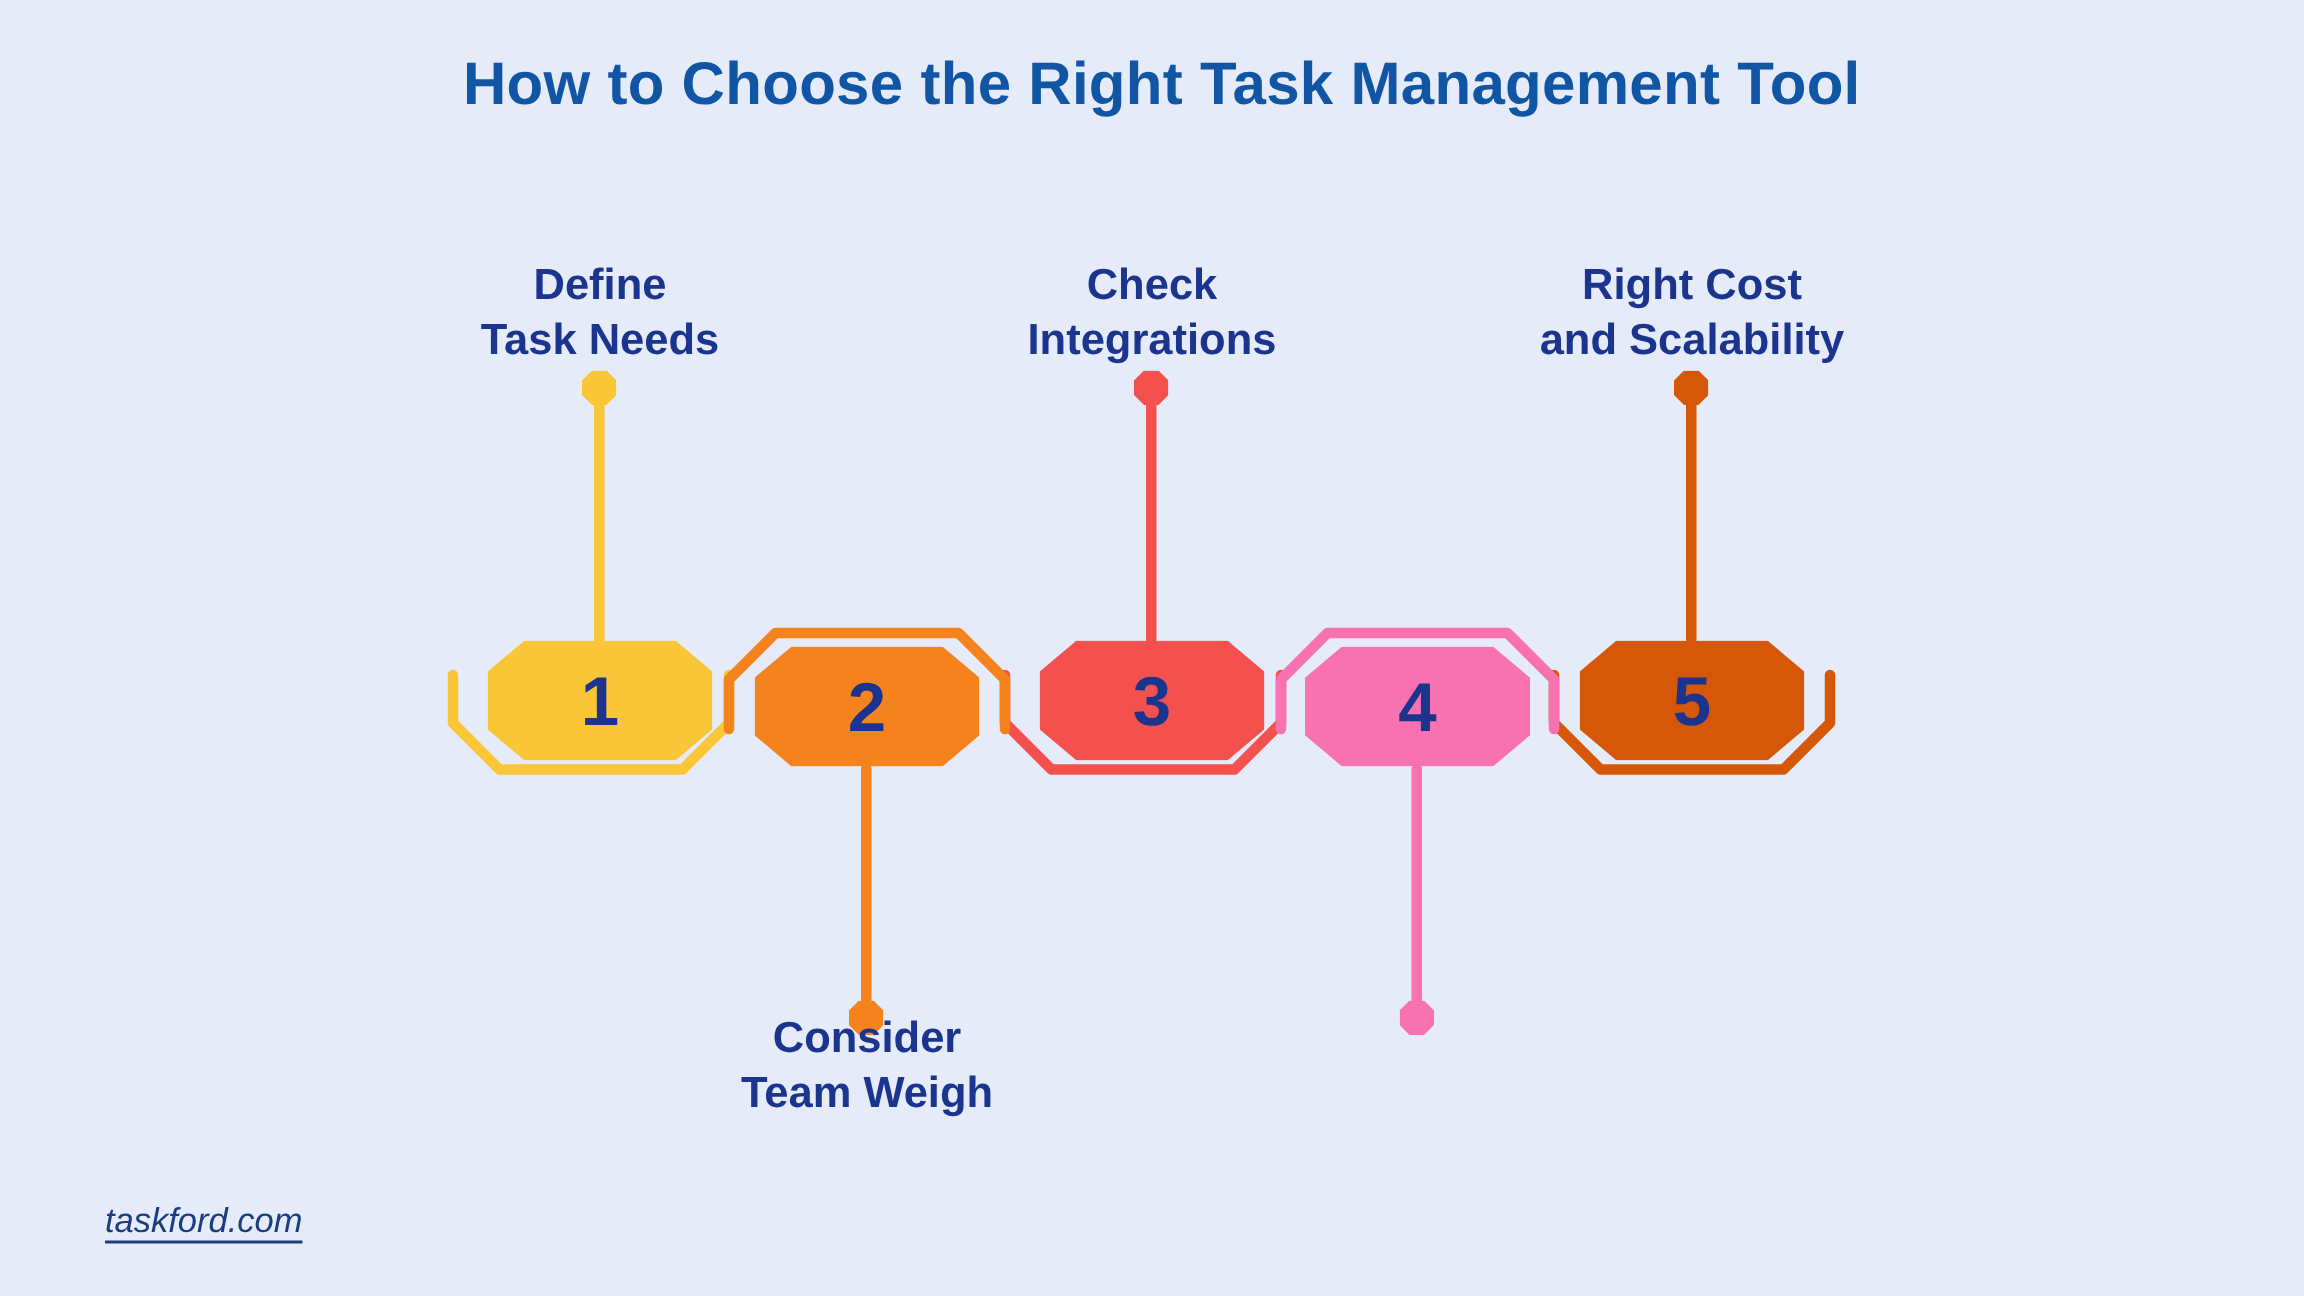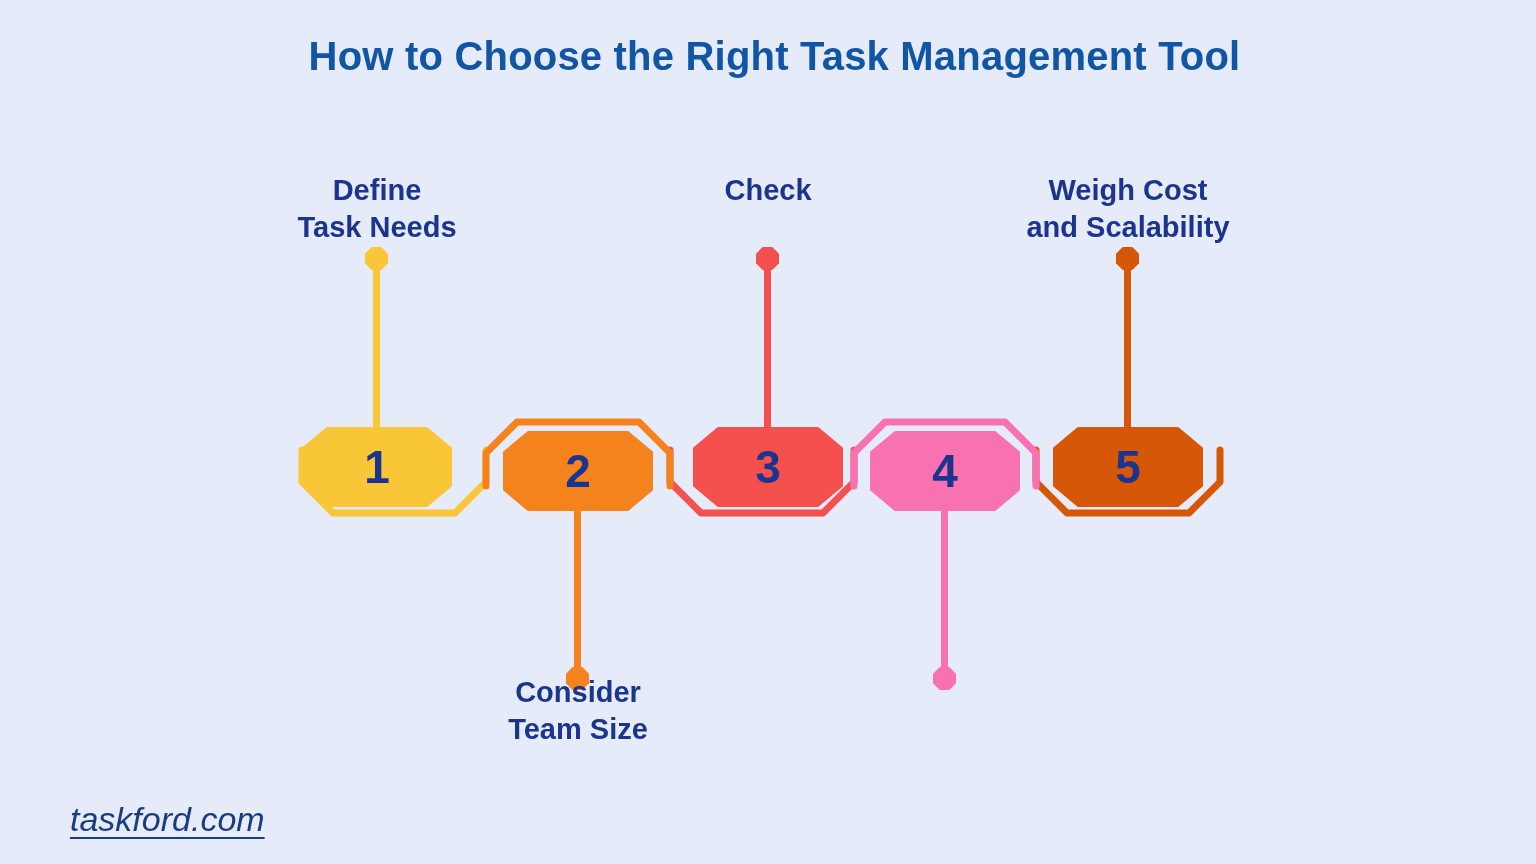--- a/index.html
+++ b/index.html
@@ -91,21 +91,21 @@
     fill: none;
     stroke: var(--c);
     stroke-width: 7;
     stroke-linecap: round;
     stroke-linejoin: round;
   }
   .footer {
     position: absolute;
     left: 70px;
     top: 800px;
-    font-size: 34px;
+    font-size: 23px;
     font-style: italic;
     font-weight: 400;
     color: var(--footerNavy, #1A3D80);
     text-decoration: underline;
     text-underline-offset: 6px;
     text-decoration-thickness: 2px;
     cursor: pointer;
   }
 </style>
 </head>
@@ -116,66 +116,67 @@
   <div class="title">How to Choose the Right Task Management Tool</div>
 
   <svg class="chain" width="1536" height="864" viewBox="0 0 1536 864">
     <path d="M302 450 V482 L333 513 H455 L486 482 V450" style="--c: #F8C636;"></path>
     <path d="M670 450 V482 L701 513 H823 L854 482 V450" style="--c: #F4514E;"></path>
     <path d="M1036 450 V482 L1067 513 H1189 L1220 482 V450" style="--c: #D65708;"></path>
     <path d="M486 486 V453 L517 422 H639 L670 453 V486" style="--c: #F5831D;"></path>
     <path d="M854 486 V453 L885 422 H1005 L1036 453 V486" style="--c: #F871B1;"></path>
   </svg>
 
-  <div class="step odd" style="left:217px">
+  <div class="step odd" style="left:240px">
     <div class="step-label label-top">
       <span>Define</span><br>
       <span>Task Needs</span>
     </div>
     <div class="dot dot-top" style="--c: #F8C636;"></div>
     <div class="vline vline-top" style="--c: #F8C636;"></div>
     <div class="badge" style="--c: #F8C636;">
       <span class="badge-num">1</span>
     </div>
   </div>
 
   <div class="step even" style="left:418px">
     <div class="badge" style="--c: #F5831D;">
       <span class="badge-num">2</span>
     </div>
     <div class="vline vline-bottom" style="--c: #F5831D;"></div>
     <div class="dot dot-bottom" style="--c: #F5831D;"></div>
     <div class="step-label label-bottom">
       <span>Consider</span><br>
-      <span>Team Size</span>
+      <span>Team Weigh</span>
     </div>
   </div>
 
   <div class="step odd" style="left:608px">
     <div class="step-label label-top">
       <span>Check</span><br>
+      <span>Integrations</span>
     </div>
     <div class="dot dot-top" style="--c: #F4514E;"></div>
     <div class="vline vline-top" style="--c: #F4514E;"></div>
     <div class="badge" style="--c: #F4514E;">
       <span class="badge-num">3</span>
     </div>
   </div>
 
   <div class="step even" style="left:785px">
     <div class="badge" style="--c: #F871B1;">
       <span class="badge-num">4</span>
     </div>
     <div class="vline vline-bottom" style="--c: #F871B1;"></div>
     <div class="dot dot-bottom" style="--c: #F871B1;"></div>
   </div>
 
   <div class="step odd" style="left:968px">
     <div class="step-label label-top">
-      <span>Weigh Cost</span><br>
+      <span>Right Cost</span><br>
       <span>and Scalability</span>
     </div>
     <div class="dot dot-top" style="--c: #D65708;"></div>
     <div class="vline vline-top" style="--c: #D65708;"></div>
     <div class="badge" style="--c: #D65708;">
       <span class="badge-num">5</span>
     </div>
   </div>
 
   <div class="footer">taskford.com</div>

